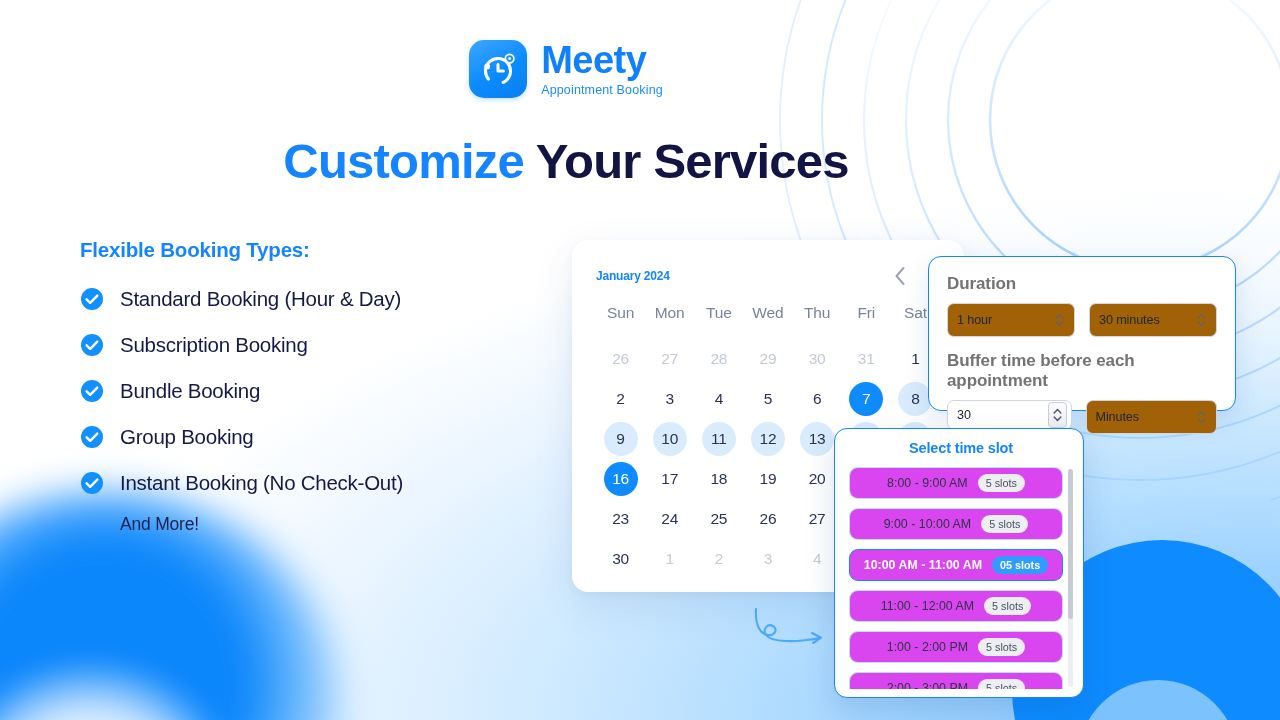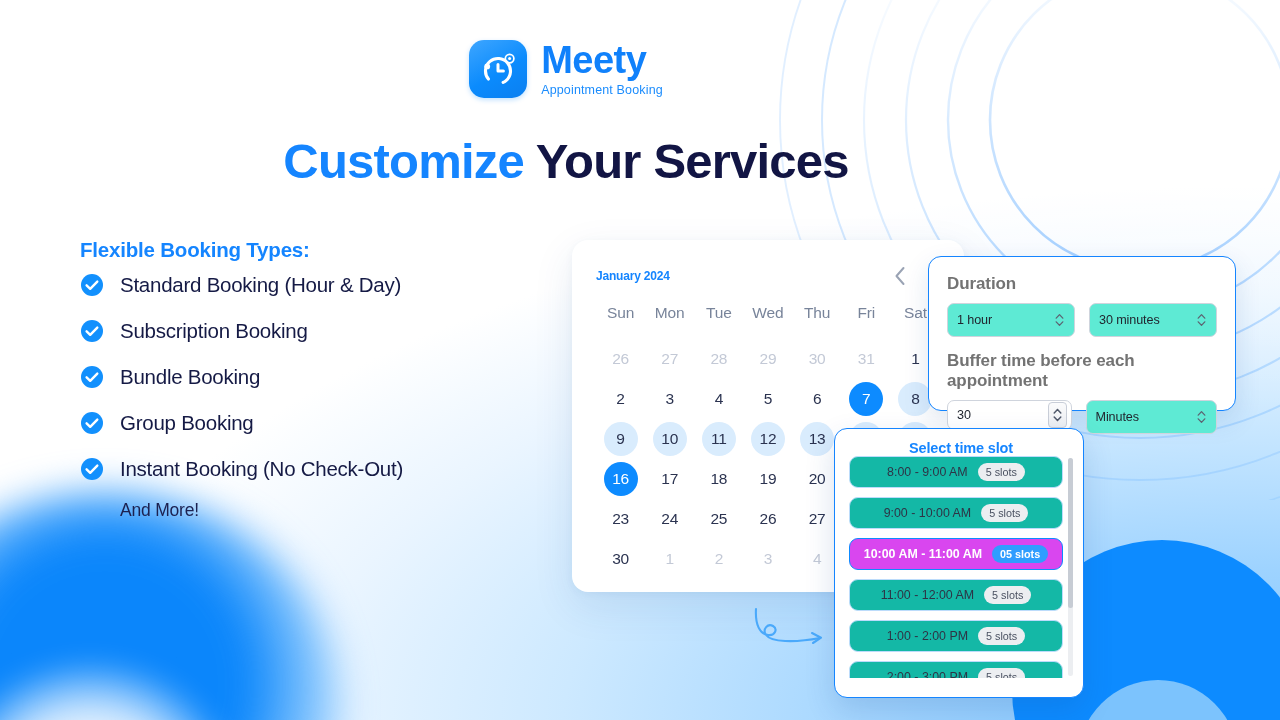--- a/index.html
+++ b/index.html
@@ -90,21 +90,21 @@
     font-size: 49px; font-weight: 800; letter-spacing: -0.8px;
     color: #121544; line-height: 1.15;
     white-space: nowrap;
   }
   .headline .hl { color: #1585ff; }
 
   
   .left-col { position: absolute; left: 80px; top: 238px; width: 470px; }
   .left-title {
     font-size: 20.5px; font-weight: 700; color: #1585ff;
-    letter-spacing: -0.2px; margin-bottom: 8px;
+    letter-spacing: -0.2px; margin-bottom: 22px;
   }
   .feat-list { list-style: none; }
   .feat-item {
     display: flex; align-items: center; gap: 16px;
     margin-bottom: 16px; min-height: 30px;
   }
   .check { width: 24px; height: 24px; flex: none; }
   .feat-label {
     font-size: 20.5px; color: #151a45; letter-spacing: -0.25px;
     font-weight: 400;
@@ -155,21 +155,21 @@
     padding: 17px 18px;
   }
   .dur-label {
     font-size: 17px; font-weight: 700; color: #737373;
     margin-bottom: 9px; letter-spacing: -0.1px;
   }
   .dur-row { display: flex; gap: 14px; margin-bottom: 14px; }
   .sel-box {
     flex: 1; height: 30px;
     border: 1px solid #cfd4dd; border-radius: 7px;
-    background: #5eead4;
+    background: #a16207;
     display: flex; align-items: center; padding: 16px 9px;
     font-size: 12.6px; color: #21262f;
   }
   .sel-box .val { flex: 1; letter-spacing: -0.1px; }
   .sel-box .updown { width: 11px; height: 18px; flex: none; }
   .num-box {
     flex: 1; height: 30px;
     border: 1px solid #cfd4dd; border-radius: 7px;
     background: #ffffff;
     display: flex; align-items: center; padding: 0 2px 0 9px;
@@ -190,27 +190,27 @@
     width: 250px; height: 270px;
     background: #ffffff;
     border: 1.8px solid #1585ff;
     border-radius: 13px;
     box-shadow: 0 12px 30px rgba(20,70,140,0.16);
     padding: 11px 10px 0 14px;
     overflow: hidden;
   }
   .slot-title {
     text-align: center; font-size: 14.5px; font-weight: 700;
-    color: #1585ff; letter-spacing: -0.15px; 
+    color: #1585ff; letter-spacing: -0.15px; margin-bottom: 11px;
   }
   .slot-scroll { position: relative; height: 222px; overflow: hidden; padding-right: 10px; }
   .slot-row {
     height: 32px; margin-bottom: 9px;
     border: 1px solid #bcdcfb; border-radius: 9px;
-    background: #14b8a6;
+    background: #d946ef;
     display: flex; align-items: center; justify-content: center; gap: 10px;
     font-size: 12.4px; color: #2e3446;
   }
   .slot-row.active {
     background: #d946ef; border-color: #0d8bff; color: #ffffff; font-weight: 600;
   }
   .slot-badge {
     background: #eceef1; color: #4a5161;
     border-radius: 9px; padding: 3px 8px; font-size: 10.8px;
   }

